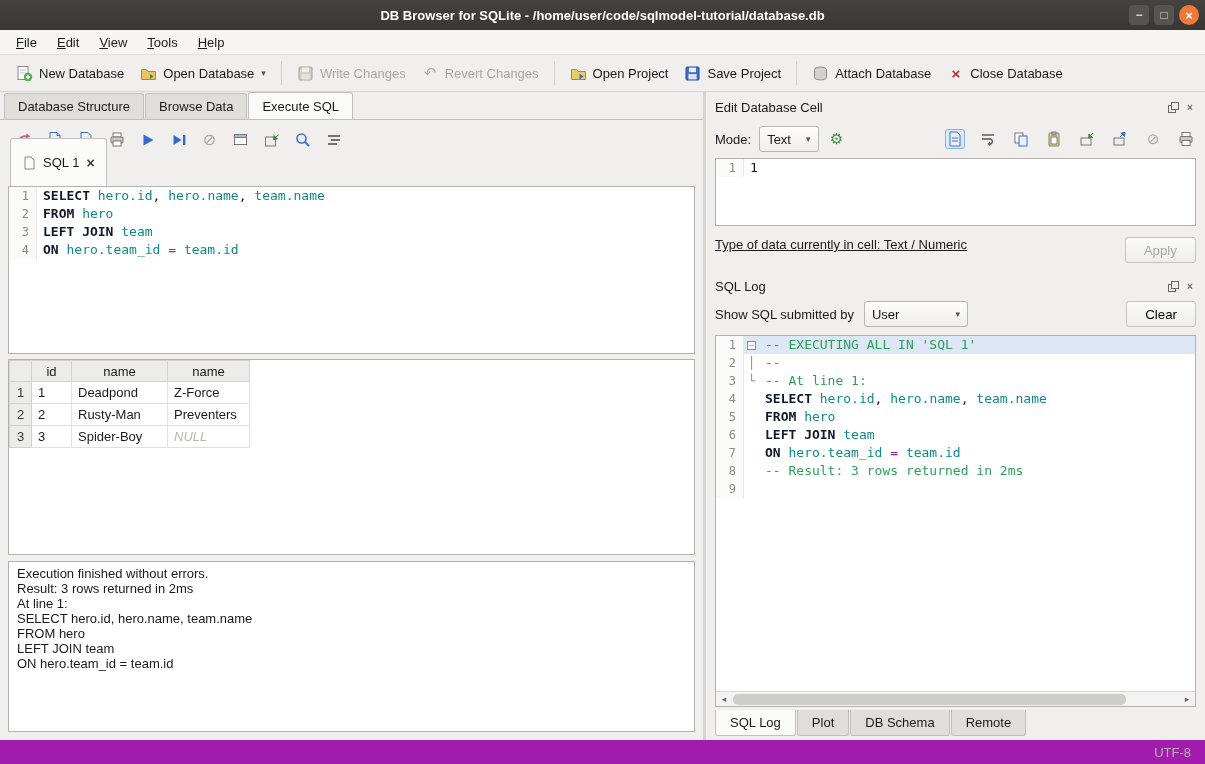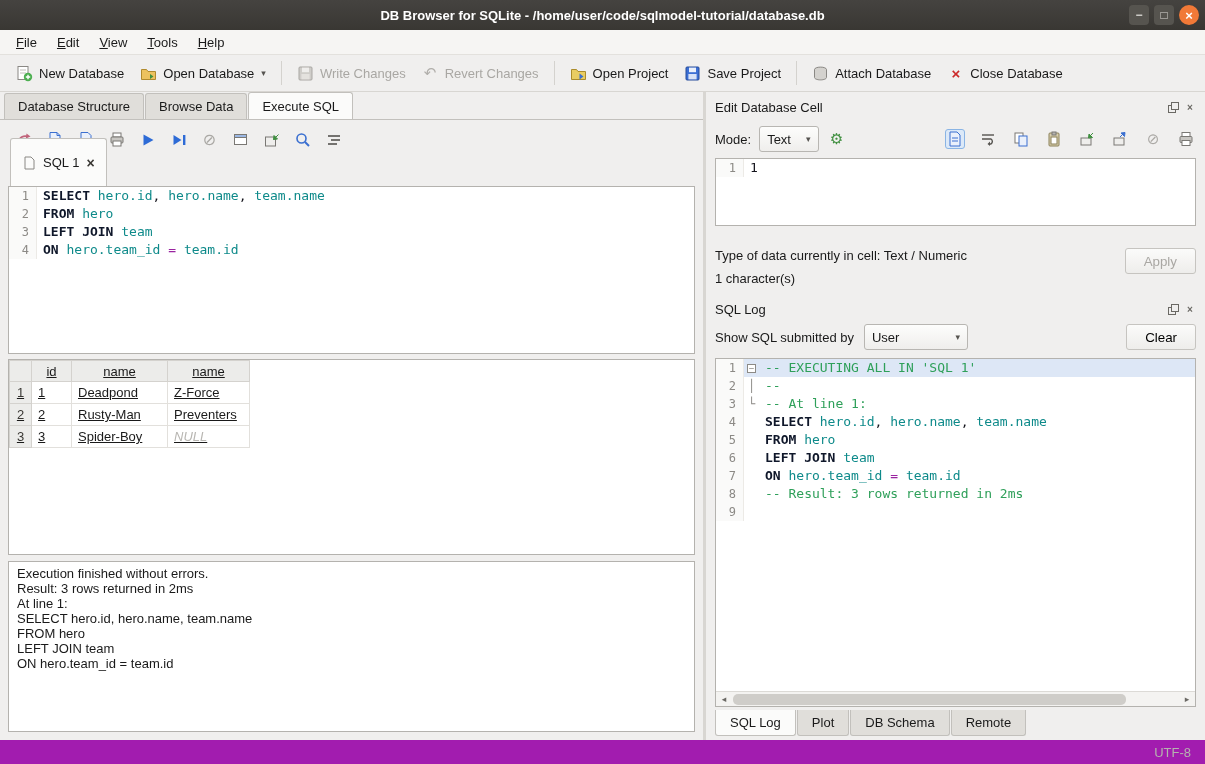--- a/index.html
+++ b/index.html
@@ -54,21 +54,21 @@
   .lb { padding-left:6px; white-space:pre; }
   .tk-kw { color:#0f172a; font-weight:bold; }
   .tk-id { color:#0e8a8a; }
   .tk-op { color:#9a24a0; }
   .tk-pl { color:#14141c; }
   .tk-cm { color:#2fa05a; }
 
   .editor-box { height:168px; flex:none; }
 
   
-  .results-box { height:196px; flex:none; background:#fff; border:1px solid #b4b2ae; margin-top:5px; overflow:hidden;text-decoration:underline; }
+  .results-box { height:196px; flex:none; background:#fff; border:1px solid #b4b2ae; margin-top:5px; overflow:hidden; }
   table { border-collapse:collapse; }
   th { background:#ececea; border:1px solid #d4d2ce; font-weight:normal; padding:2px 6px; height:21px; }
   td { border:1px solid #e2e0dc; padding:3px 6px; height:22px; background:#fff; }
   th.gut, td.gut { background:#ececea; text-align:center; border-color:#d4d2ce; color:#3a3834; }
   td.null { color:#b8b6b2; font-style:italic; }
 
   
   .message-box { flex:1; margin-top:6px; background:#fff; border:1px solid #b4b2ae; padding:4px 8px; overflow:hidden; }
   .message-box pre { font-family:Liberation Sans, sans-serif; font-size:13px; line-height:15px; white-space:pre; }
 
@@ -79,21 +79,21 @@
 
   .mode-row { height:38px; display:flex; align-items:center; gap:8px; flex:none; }
   .select { border:1px solid #b8b6b2; background:linear-gradient(#fdfdfc,#efeeec); border-radius:3px; padding:3px 7px; display:flex; align-items:center; height:26px; }
   .select .sv { margin-right:14px; }
   .icon-group { margin-left:auto; display:flex; gap:13px; align-items:center; }
   .ci { display:inline-flex; width:20px; height:20px; align-items:center; justify-content:center; }
   .ci.sel { border:1px solid #8ab4e4; background:#dce9f8; border-radius:3px; }
 
   .cell-editor { height:68px; flex:none; }
 
-  .cell-info-row { display:flex; margin-top:22px; flex:none; }
+  .cell-info-row { display:flex; margin-top:11px; flex:none;text-decoration:underline; }
   .info-texts { display:flex; flex-direction:column; gap:8px; }
   .btn { border:1px solid #c6c4c0; background:linear-gradient(#fbfbfa,#eeedeb); border-radius:3px; padding:4px 18px; height:26px; }
   .btn.disabled { color:#a9a7a3; }
   .apply-wrap { margin-left:auto; align-self:flex-start; }
 
   .loghdr { margin-top:10px; }
   .show-row { display:flex; align-items:center; margin-top:2px; flex:none; }
   .show-row .select { margin-left:10px; min-width:104px; justify-content:space-between; }
   .show-row .btn { margin-left:auto; }
 
@@ -440,21 +440,20 @@
     <div class="codebox cell-editor">
         <div class="cl">
           <span class="ln">1</span>
           <span class="lb"><span class="tk-pl">1</span></span>
         </div>
       </div>
 
     <div class="cell-info-row">
       <div class="info-texts">
         <span>Type of data currently in cell: Text / Numeric</span>
-        <span>1 character(s)</span>
       </div>
       <span class="apply-wrap">
         <button class="btn disabled">Apply</button>
       </span>
     </div>
 
     <div class="section-header loghdr">
       <span>SQL Log</span>
       <span class="sec-icons">
         <span class="mini-icon">

